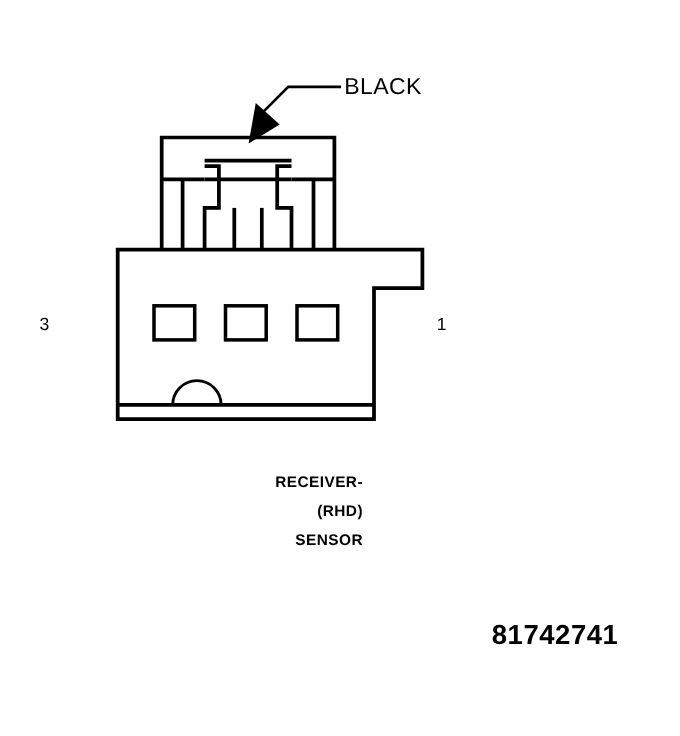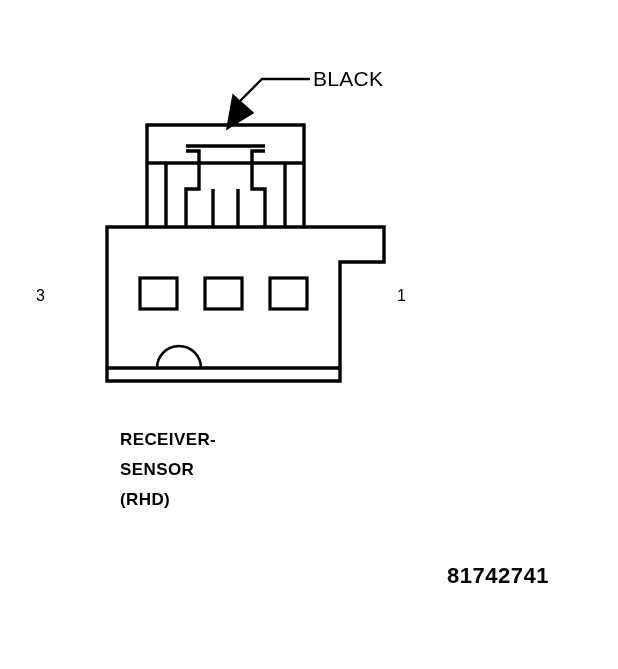--- a/index.html
+++ b/index.html
@@ -48,36 +48,36 @@
     left: 397px;
     top: 288px;
     font-size: 16px;
     font-weight: normal;
   }
   #caption {
     position: absolute;
     left: 120px;
     top: 430px;
     width: 210px;
-    text-align: left;
-    font-size: 17px;
+    text-align: right;
+    font-size: 14px;
     font-weight: bold;
     letter-spacing: 0.4px;
   }
   #caption .cap-line {
     display: block;
     margin-bottom: 10px;
   }
   #caption .cap-line:last-child {
     margin-bottom: 0;
   }
   #part-number {
     left: 447px;
     top: 565px;
-    font-size: 22px;
+    font-size: 25px;
     font-weight: bold;
     letter-spacing: 0.5px;
   }
 </style>
 </head>
 <body>
 
 <div id="page">
 
   <svg id="diagram-svg" viewBox="0 0 618 669">
@@ -121,19 +121,19 @@
   </svg>
 
   <div class="txt" id="wire-color-label">BLACK</div>
 
   <div class="txt" id="pin-label-left">3</div>
 
   <div class="txt" id="pin-label-right">1</div>
 
   <div id="caption">
     <span class="cap-line">RECEIVER-</span>
+    <span class="cap-line">(RHD)</span>
     <span class="cap-line">SENSOR</span>
-    <span class="cap-line">(RHD)</span>
   </div>
 
   <div class="txt" id="part-number">81742741</div>
 
 </div>
 
 </body></html>

